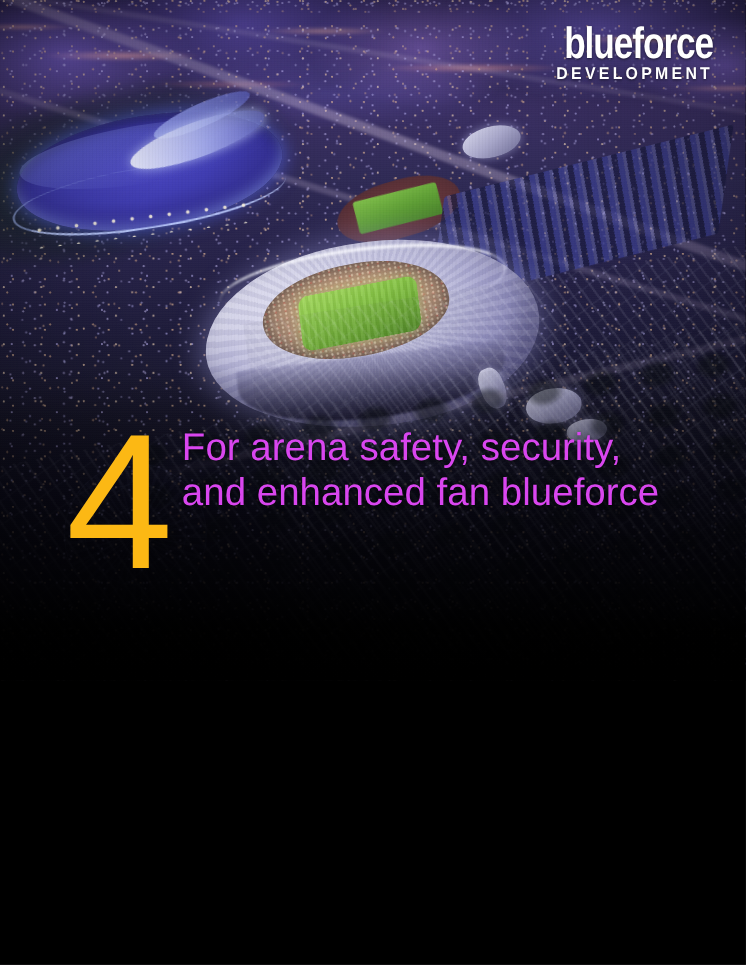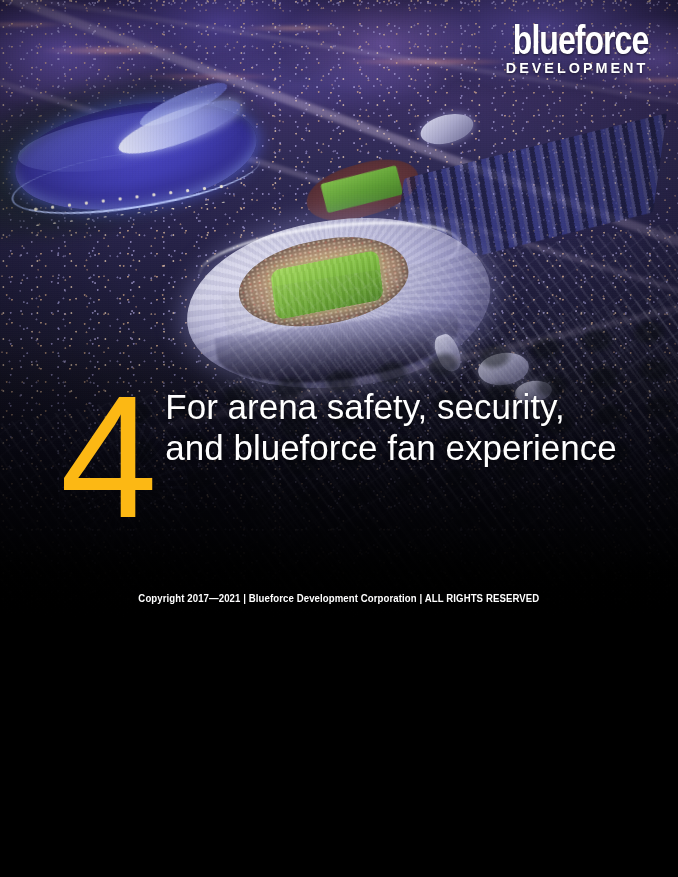--- a/index.html
+++ b/index.html
@@ -478,21 +478,21 @@
     letter-spacing: .3px;
     color: #fcb814;
     white-space: nowrap;
   }
   .subtitle {
     margin-top: 5px;
     font-family: "Liberation Sans", sans-serif;
     font-weight: 400;
     font-size: 35px;
     line-height: 1.18;
-    color: #ffffff;
+    color: #d946ef;
     text-shadow: 0 1px 4px rgba(0,0,0,.6);
   }
   .subtitle span { display: block; white-space: nowrap; }
 
   
   .footer {
     position: absolute;
     left: 0; right: 0;
     bottom: 13px;
     text-align: center;
@@ -564,22 +564,19 @@
   <div class="logo">
     <span class="logo-word">blueforce</span>
     <span class="logo-sub">DEVELOPMENT</span>
   </div>
 
   <div class="headline">
     <div class="numeral">4</div>
     <div class="headline-text">
       <div class="subtitle">
         <span>For arena safety, security,</span>
-        <span>and blueforce fan experience</span>
+        <span>and enhanced fan blueforce</span>
       </div>
     </div>
   </div>
 
-  <div class="footer">
-    <span class="footer-text">Copyright 2017—2021 | Blueforce Development Corporation | ALL RIGHTS RESERVED</span>
-  </div>
 
 </div>
 
 </body></html>

